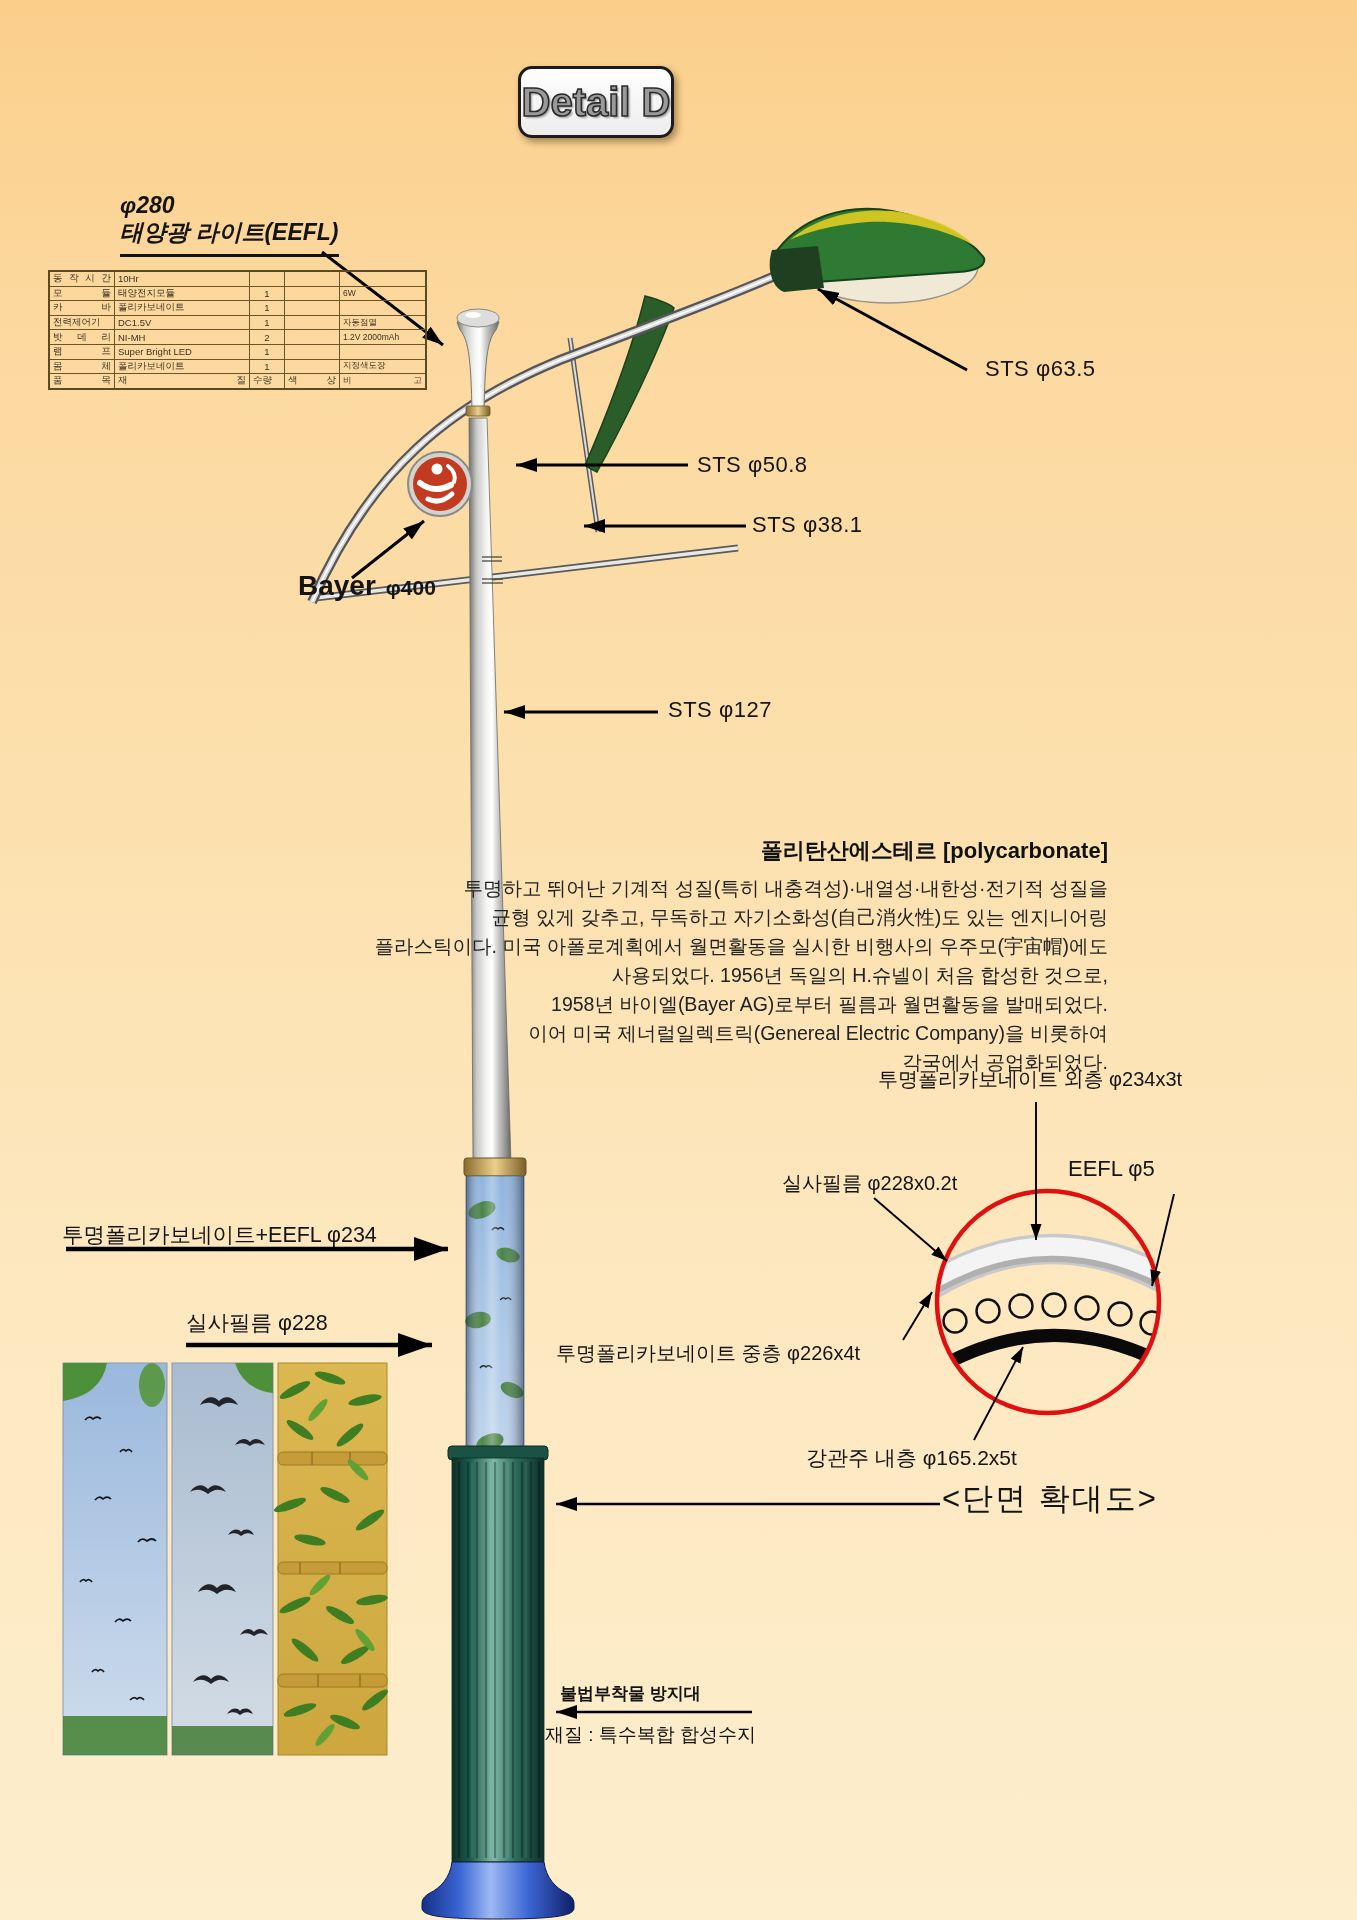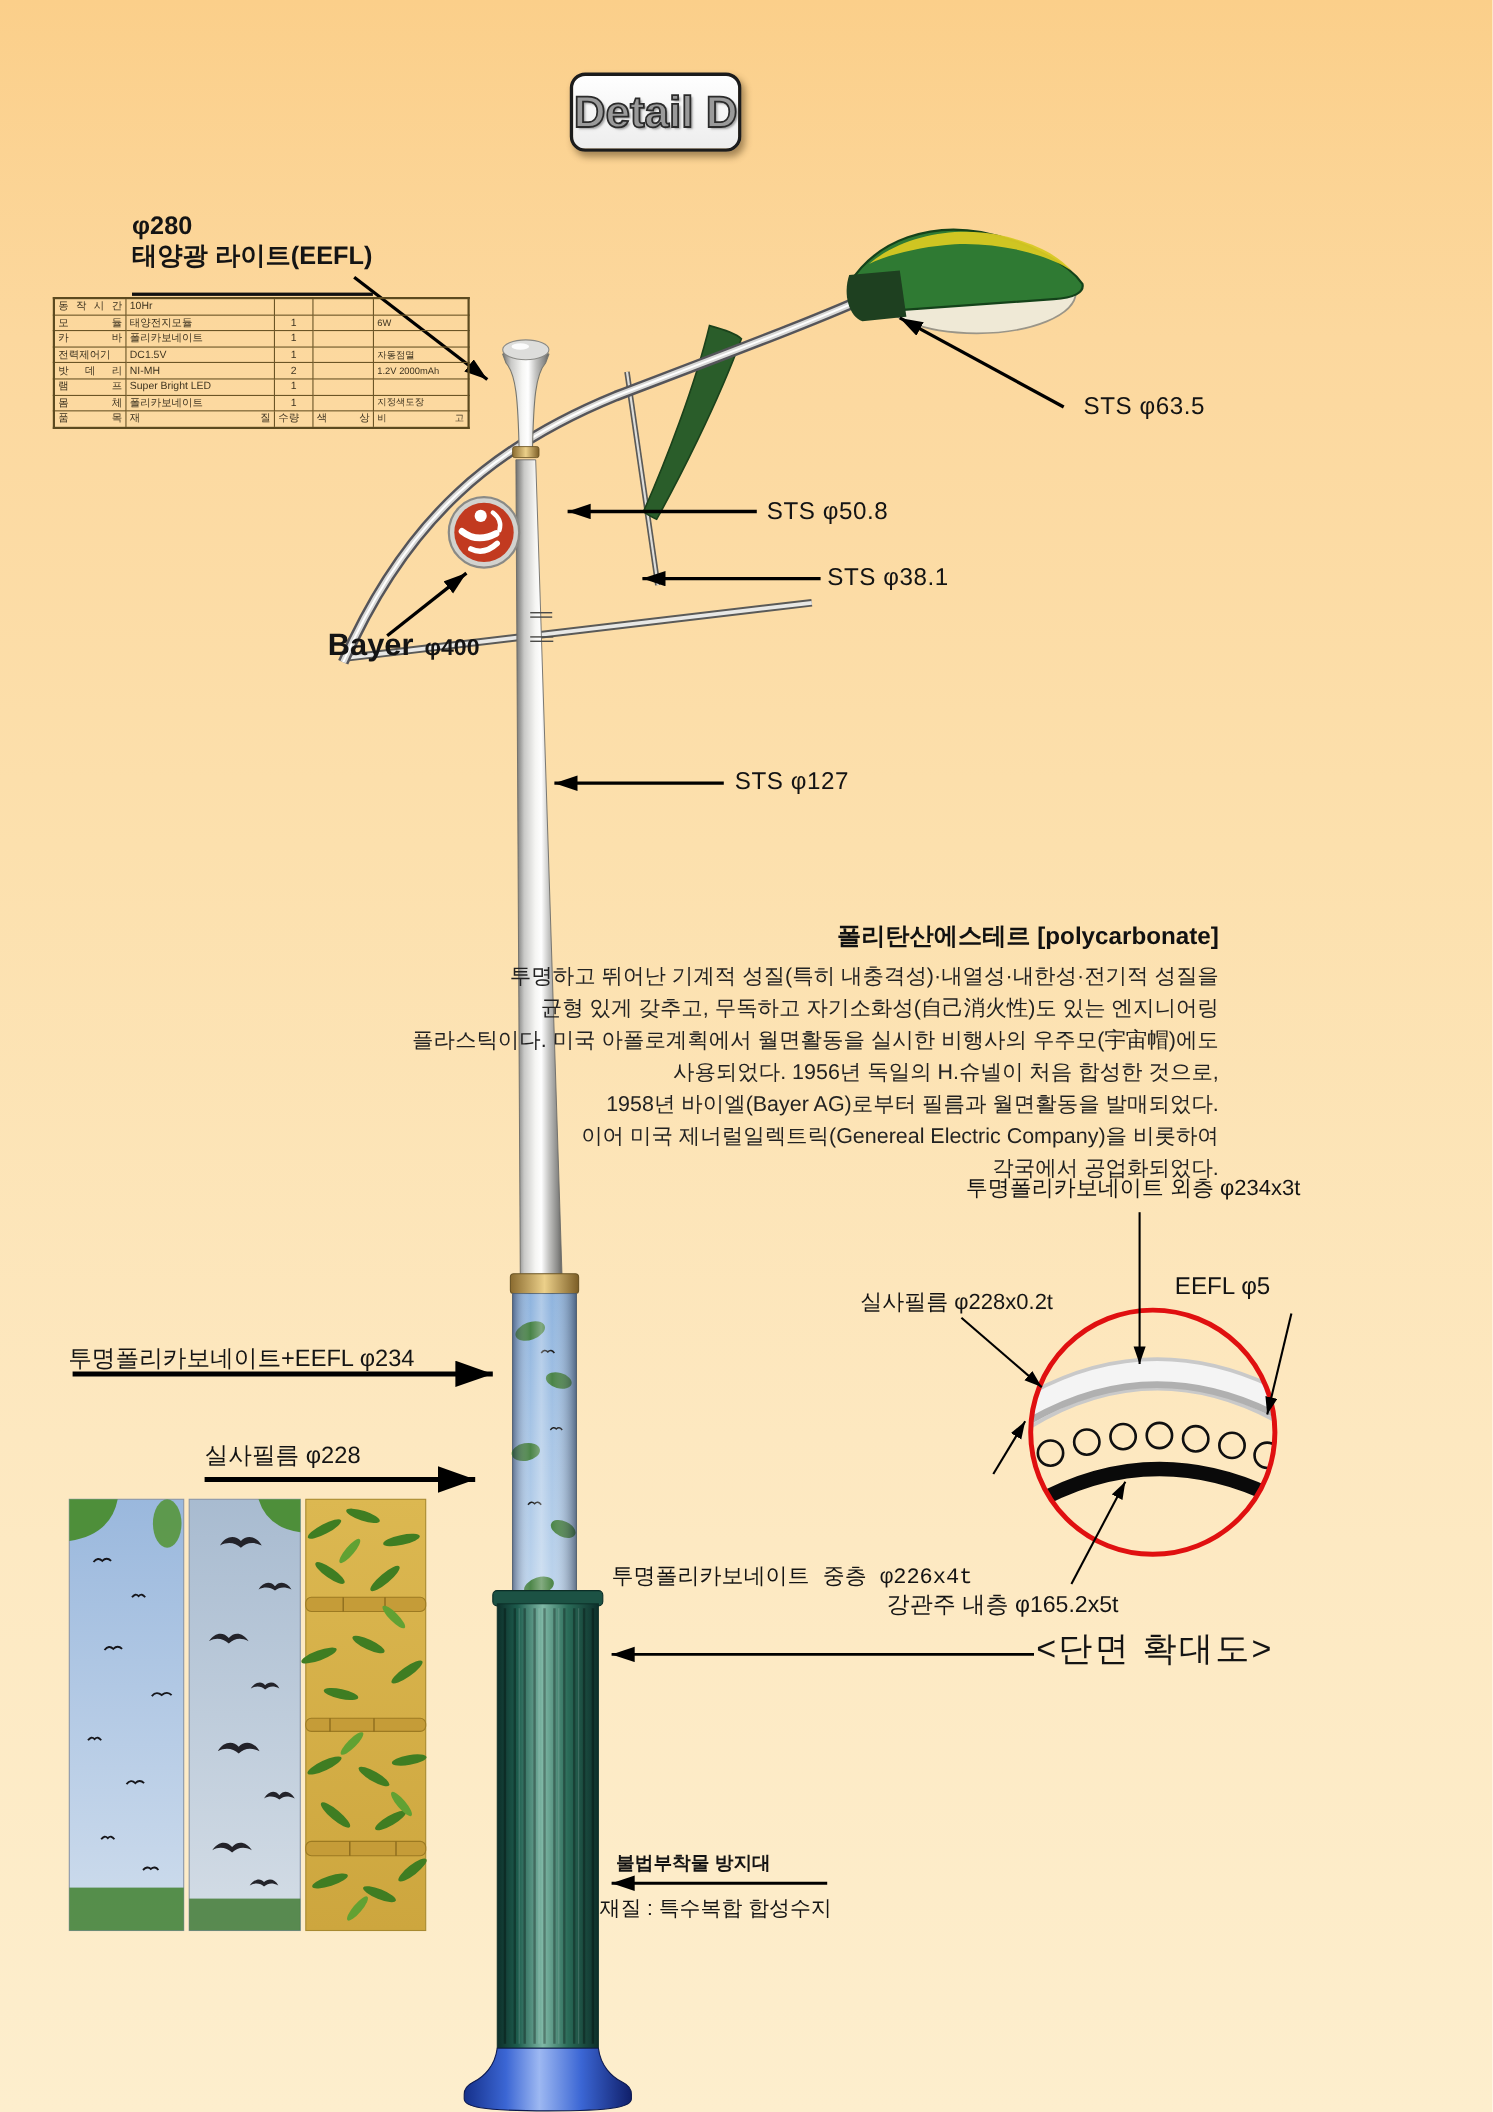--- a/index.html
+++ b/index.html
@@ -7,21 +7,21 @@
     background:linear-gradient(180deg,#fbcf8a 0%,#fcd89e 16%,#fce0ad 40%,#fde8c0 68%,#fdeecd 100%);
     font-family:"Liberation Sans","DejaVu Sans",sans-serif;color:#111;}
   #art{position:absolute;left:0;top:0;z-index:1;}
   .lbl{position:absolute;z-index:3;white-space:nowrap;color:#141414;}
   #title-box{position:absolute;left:518px;top:66px;width:150px;height:66px;z-index:3;
     background:linear-gradient(180deg,#ffffff,#ededed);border:3px solid #1c1c1c;border-radius:14px;
     box-shadow:3px 4px 7px rgba(60,40,10,.45);display:flex;align-items:center;justify-content:center;}
   #title-box .t{font-size:40px;font-weight:bold;color:#9a9a9a;-webkit-text-stroke:1.6px #2b2b2b;
     text-shadow:2px 2px 2px rgba(90,90,90,.55);text-align:center;}
   #phi280{left:120px;top:192px;font-weight:bold;font-size:23px;line-height:27px;
-    border-bottom:3px solid #111;padding-bottom:20px;}
+    border-bottom:3px solid #111;padding-bottom:8px;font-style:italic;}
   .sts{font-size:22px;letter-spacing:.5px;}
   #logo-lbl{left:298px;top:570px;font-weight:bold;}
   #logo-lbl .a{font-size:28px;} #logo-lbl .b{font-size:21px;margin-left:10px;}
   #pc-paragraph{position:absolute;z-index:3;right:249px;top:836px;width:780px;text-align:right;color:#222;}
   #pc-paragraph .ptitle{font-size:22px;font-weight:bold;margin-bottom:8px;color:#111;}
   #pc-paragraph .pline{font-size:19.5px;line-height:29px;}
   .seclbl{font-size:20px;}
   #cap-lbl{font-size:31px;letter-spacing:2px;font-weight:500;}
   .leftlbl{font-size:21.5px;font-weight:500;}
   #bottom-title{left:560px;top:1682px;font-size:17px;font-weight:bold;}
@@ -400,21 +400,21 @@
     <div class="pline">플라스틱이다. 미국 아폴로계획에서 월면활동을 실시한 비행사의 우주모(宇宙帽)에도</div>
     <div class="pline">사용되었다. 1956년 독일의 H.슈넬이 처음 합성한 것으로,</div>
     <div class="pline">1958년 바이엘(Bayer AG)로부터 필름과 월면활동을 발매되었다.</div>
     <div class="pline">이어 미국 제너럴일렉트릭(Genereal Electric Company)을 비롯하여</div>
     <div class="pline">각국에서 공업화되었다.</div>
   </div>
 
   <div class="lbl seclbl" style="left:878px;top:1066px;">투명폴리카보네이트 외층 φ234x3t</div>
   <div class="lbl seclbl" style="left:782px;top:1170px;">실사필름 φ228x0.2t</div>
   <div class="lbl seclbl" style="left:1068px;top:1156px;font-size:22px;">EEFL φ5</div>
-  <div class="lbl seclbl" style="left:556px;top:1419px;font-family:Liberation Mono, monospace;">투명폴리카보네이트 중층 φ226x4t</div>
+  <div class="lbl seclbl" style="left:556px;top:1340px;">투명폴리카보네이트 중층 φ226x4t</div>
   <div class="lbl seclbl" style="left:806px;top:1444px;font-size:21px;">강관주 내층 φ165.2x5t</div>
   <div class="lbl" id="cap-lbl" style="left:942px;top:1478px;">&lt;단면 확대도&gt;</div>
 
   <div class="lbl leftlbl" style="left:62px;top:1220px;">투명폴리카보네이트+EEFL φ234</div>
   <div class="lbl leftlbl" style="left:186px;top:1308px;">실사필름 φ228</div>
 
   <div class="lbl" id="bottom-title">불법부착물 방지대</div>
   <div class="lbl" id="bottom-sub">재질 : 특수복합 합성수지</div>
 </div>
 

